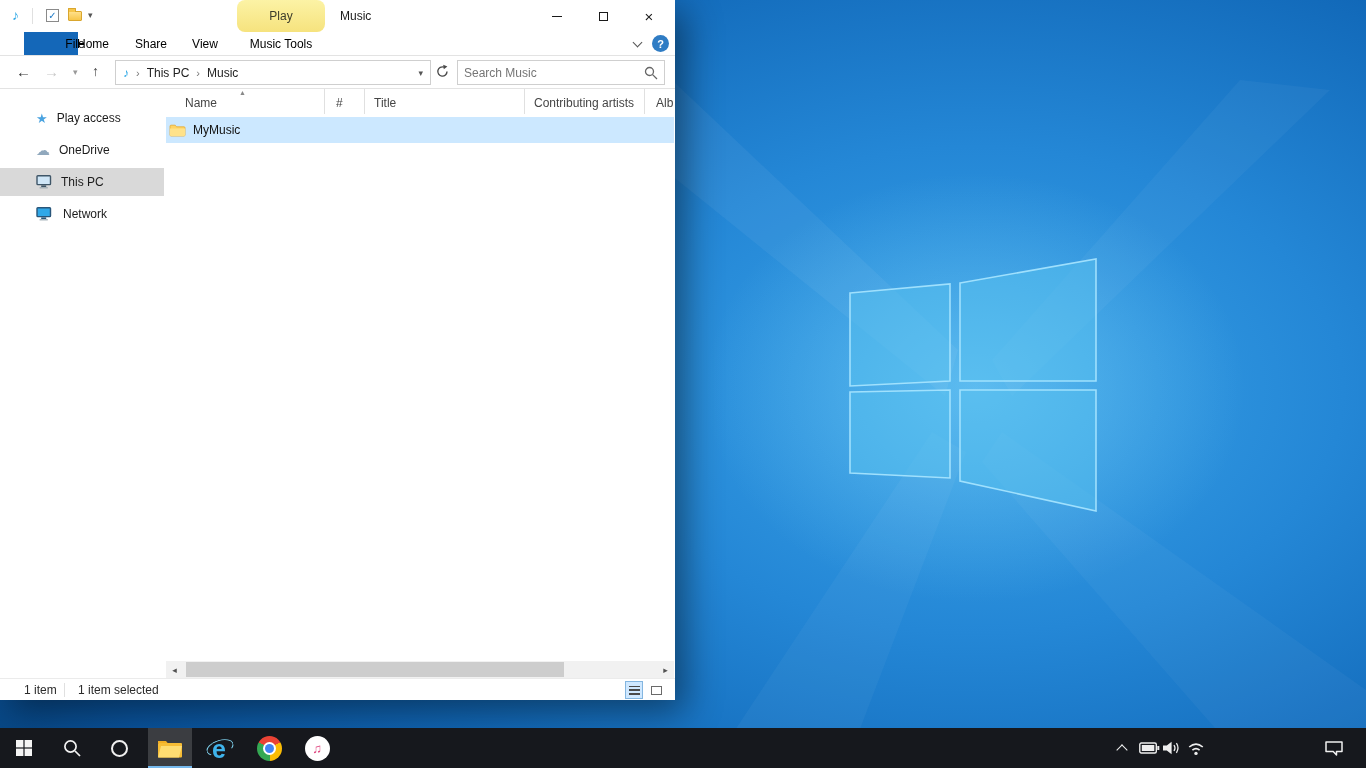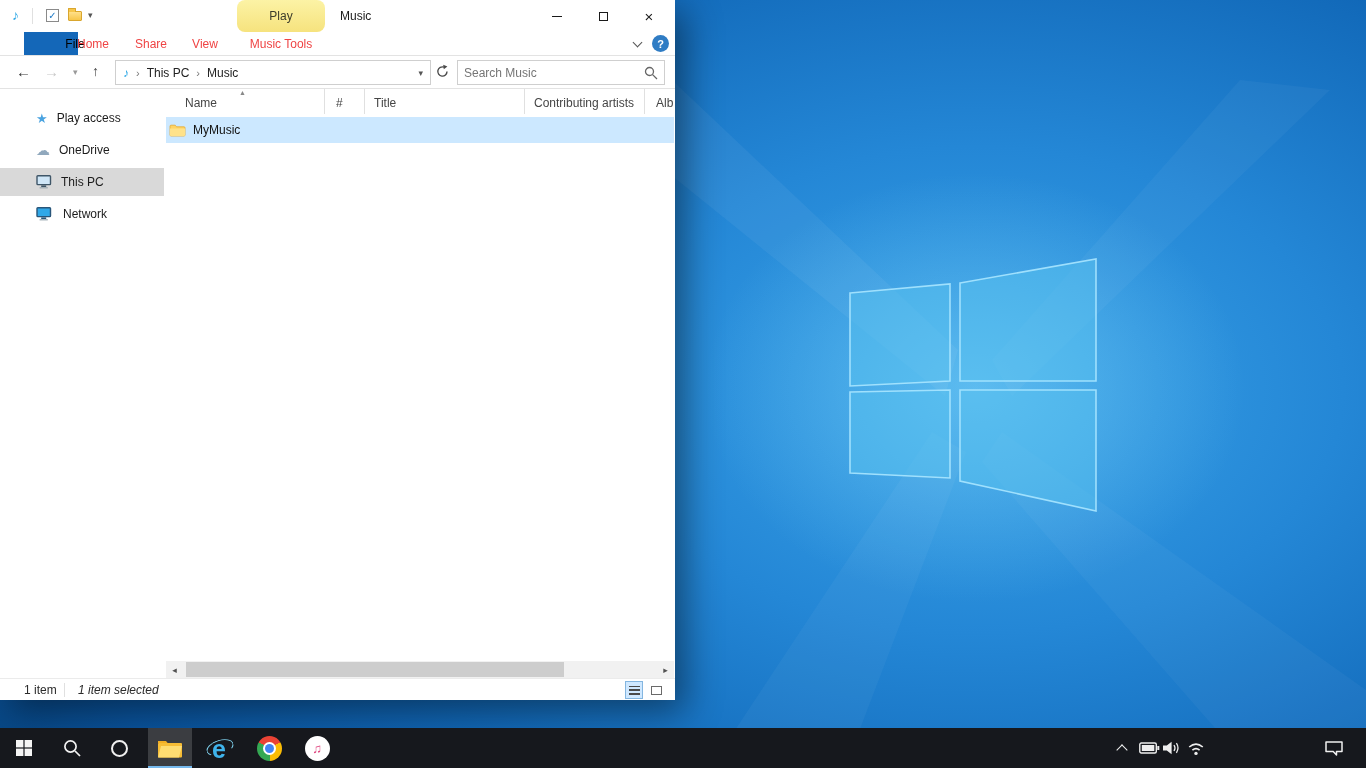--- a/index.html
+++ b/index.html
@@ -36,21 +36,21 @@
   .win-title { position:absolute; left:340px; top:0; height:32px; line-height:32px; color:#191919; }
   .winbtn { position:absolute; top:0; width:46px; height:32px; display:flex; align-items:center; justify-content:center; }
   .winbtn.min { left:534px; } .winbtn.max { left:580px; } .winbtn.close { left:626px; font-size:15px; color:#1a1a1a; }
   .glyph-min { width:10px; height:1px; background:#1a1a1a; }
   .glyph-max { width:9px; height:9px; border:1px solid #1a1a1a; }
 
   
   .ribbonrow { position:absolute; left:0; top:32px; width:675px; height:24px; background:#fff; border-bottom:1px solid #e3e3e3; }
   .file-tab { position:absolute; left:24px; top:0; width:54px; height:23px; background:#1467b8; color:#000000;
     display:flex; align-items:center; justify-content:center;padding-left:48px; }
-  .rtab { position:absolute; top:0; height:23px; display:flex; align-items:center; justify-content:center; color:#ef4444; }
+  .rtab { position:absolute; top:0; height:23px; display:flex; align-items:center; justify-content:center; color:#000000; }
   .rtab.home { left:66px; width:54px; } .rtab.share { left:124px; width:54px; } .rtab.view { left:178px; width:54px; }
   .rtab.mtools { left:238px; width:86px; }
   .rib-chev { position:absolute; left:634px; top:7px; width:7px; height:7px;
     border-right:1.4px solid #555; border-bottom:1.4px solid #555; transform:rotate(45deg); }
   .help-btn { position:absolute; left:652px; top:3px; width:17px; height:17px; border-radius:50%;
     background:#2f7cc4; color:#fff; font-size:11px; font-weight:bold; display:flex; align-items:center; justify-content:center; }
 
   
   .navbar { position:absolute; left:0; top:56px; width:675px; height:33px; background:#fff; border-bottom:1px solid #e3e3e3; }
   .nav-back { position:absolute; left:16px; top:7px; font-size:15px; color:#333; }
@@ -94,21 +94,21 @@
   .hscroll { position:absolute; left:166px; top:661px; width:508px; height:17px; background:#f1f1f1; }
   .scroll-arrow { position:absolute; top:0; width:17px; height:17px; display:flex; align-items:center; justify-content:center;
     color:#505050; font-size:9px; }
   .scroll-arrow.left { left:0; } .scroll-arrow.right { left:491px; }
   .scroll-thumb { position:absolute; left:20px; top:1px; width:378px; height:15px; background:#cdcdcd; }
 
   
   .statusbar { position:absolute; left:0; top:678px; width:675px; height:22px; background:#fff; border-top:1px solid #ebebeb; }
   .status-count { position:absolute; left:24px; top:4px; color:#2b2b2b; }
   .status-sep { position:absolute; left:64px; top:4px; width:1px; height:14px; background:#e0e0e0; }
-  .status-sel { position:absolute; left:78px; top:4px; color:#2b2b2b;font-style:italic; }
+  .status-sel { position:absolute; left:78px; top:4px; color:#2b2b2b; }
   .view-toggle { position:absolute; top:2px; width:18px; height:18px; display:flex; align-items:center; justify-content:center; }
   .view-toggle.details { left:625px; background:#cfe8ff; border:1px solid #84b6e0; }
   .view-toggle.large { left:647px; }
   .vt-lines { width:11px; height:9px; display:flex; flex-direction:column; justify-content:space-between; }
   .vt-lines span { display:block; height:1.5px; background:#4a4a4a; }
   .vt-frame { width:11px; height:9px; border:1.5px solid #6a6a6a; }
 
   
   .taskbar { position:absolute; left:0; top:728px; width:1366px; height:40px; background:#16181d; }
   .tb-btn { position:absolute; top:0; width:44px; height:40px; display:flex; align-items:center; justify-content:center; }

